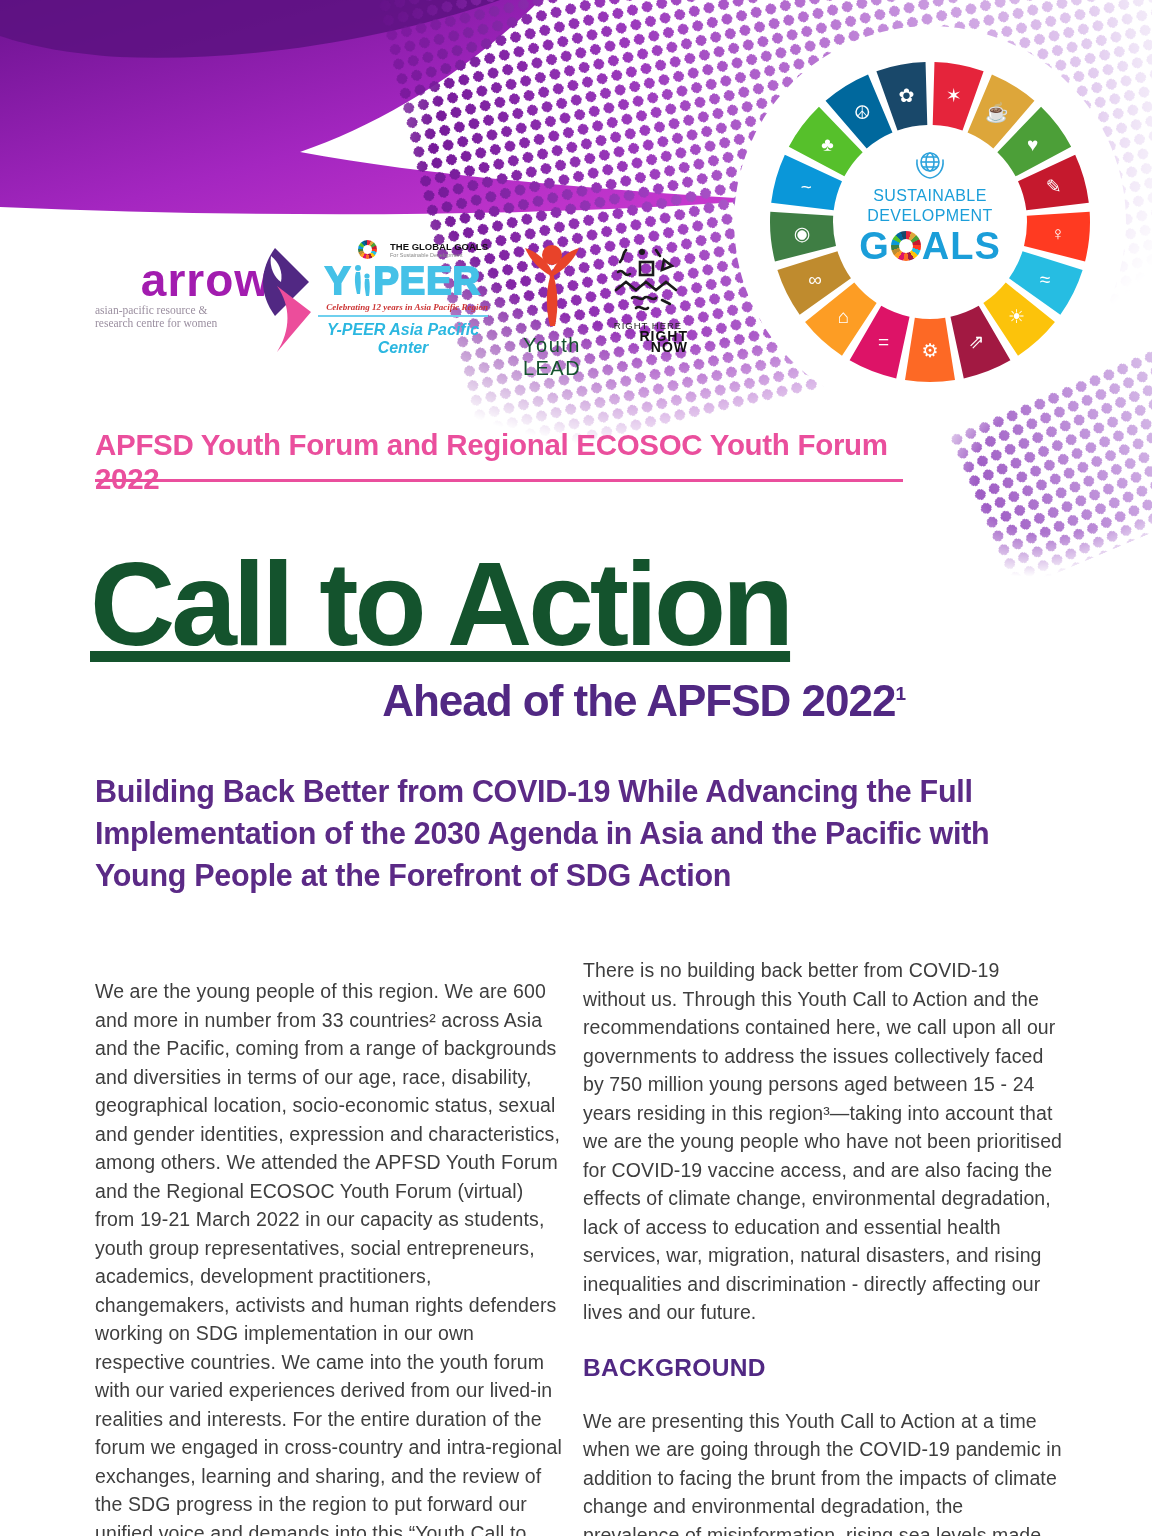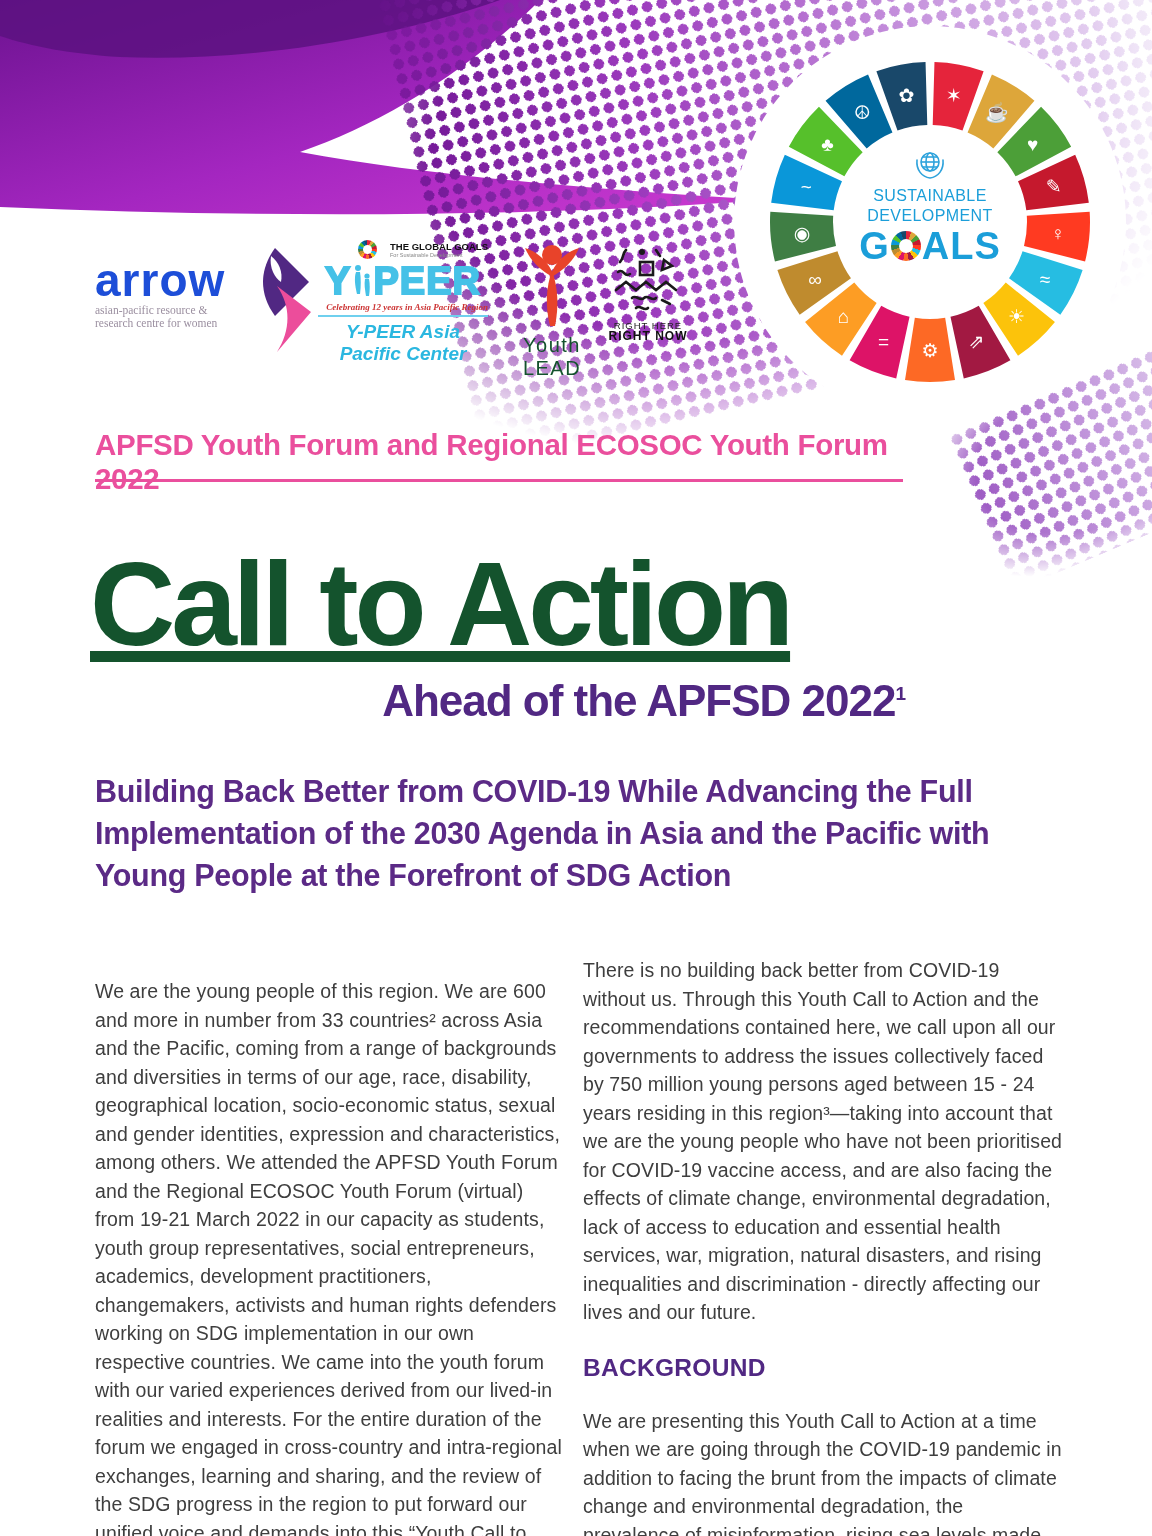--- a/index.html
+++ b/index.html
@@ -27,36 +27,36 @@
   #sdg-center .un-emblem{display:block;margin:0 auto 4px auto;}
   .sdg-line{font-weight:400;font-size:16px;letter-spacing:.4px;line-height:20px;}
   .goals-row{display:flex;align-items:center;justify-content:center;font-weight:800;font-size:38px;letter-spacing:1px;line-height:40px;}
   .sdg-ring{position:relative;display:inline-block;width:30px;height:30px;border-radius:50%;margin:0 1px;}
   .sdg-ring .hole{position:absolute;left:26%;top:26%;width:48%;height:48%;background:#fff;border-radius:50%;}
   .sdg-ring.mini{width:19px;height:19px;}
 
   
   .logo-block{position:absolute;z-index:6;}
   #arrow-logo{left:95px;top:258px;width:222px;height:100px;}
-  #arrow-word{font-weight:800;font-size:46px;color:#1d4ed8;letter-spacing:1px;line-height:44px;}
+  #arrow-word{font-weight:800;font-size:46px;color:#a21caf;letter-spacing:1px;line-height:44px;text-align:center;}
   #arrow-tag{font-family:"Liberation Serif",serif;font-size:11.5px;color:#9b8fa0;line-height:13px;margin-top:2px;width:150px;}
   #arrow-mark{position:absolute;right:0;top:-12px;}
   #ypeer-logo{left:318px;top:240px;width:170px;height:124px;text-align:center;}
   #ypeer-gg{display:flex;align-items:center;justify-content:flex-end;gap:12px;margin-bottom:2px;}
   #ypeer-gg-text{text-align:left;}
   #ypeer-gg-main{font-size:9.5px;font-weight:800;color:#111;letter-spacing:0;line-height:10px;}
   #ypeer-gg-sub{font-size:5.5px;color:#888;line-height:6px;}
   #ypeer-word{font-weight:900;font-size:38px;color:#45c1e7;letter-spacing:1px;line-height:40px;-webkit-text-stroke:2px #45c1e7;display:flex;align-items:center;justify-content:center;}
   #ypeer-celebrating{font-family:"Liberation Serif",serif;font-style:italic;font-weight:700;font-size:9px;color:#c33;text-align:right;margin-top:1px;}
-  #ypeer-center{font-style:italic;font-weight:700;font-size:19px;color:#2bb7e0;border-top:2px solid #6fd0ee;margin-top:3px;padding-top:4px;}
+  #ypeer-center{font-style:italic;font-weight:700;font-size:16px;color:#2bb7e0;border-top:2px solid #6fd0ee;margin-top:3px;padding-top:4px;}
   #youthlead-logo{left:500px;top:244px;width:104px;height:108px;text-align:center;}
   #youthlead-label{font-size:20px;color:#14532d;letter-spacing:1.5px;margin-top:2px;}
   #rhrn-logo{left:608px;top:246px;width:80px;height:106px;text-align:center;}
   #rhrn-text1{font-size:9.5px;color:#222;letter-spacing:1px;line-height:11px;margin-top:4px;}
-  #rhrn-text2{font-size:12px;color:#111;font-weight:800;letter-spacing:1px;line-height:11px;}
+  #rhrn-text2{font-size:14px;color:#111;font-weight:800;letter-spacing:1px;line-height:11px;text-align:right;}
 
   
   .abs{position:absolute;z-index:6;}
   #eyebrow{left:95px;top:428px;width:840px;font-size:29.5px;font-weight:800;color:#ea4f9d;letter-spacing:-.3px;}
   #pink-rule{left:95px;top:479px;width:808px;height:3px;background:#ea4f9d;}
   #title1{left:95px;top:498px;font-size:47px;font-weight:800;color:#512883;letter-spacing:-1px;}
   #title2{left:90px;top:542px;font-size:118px;font-weight:800;color:#14532d;letter-spacing:-4px;line-height:124px;text-decoration:underline;}
   #title3{left:95px;top:676px;width:810px;text-align:right;font-size:44px;font-weight:800;color:#512883;letter-spacing:-1px;}
   #title3 sup{font-size:19px;font-weight:700;vertical-align:super;}
   #subtitle{left:95px;top:770px;width:912px;font-size:30.5px;font-weight:700;color:#5b2a86;line-height:42px;letter-spacing:-.3px;}

